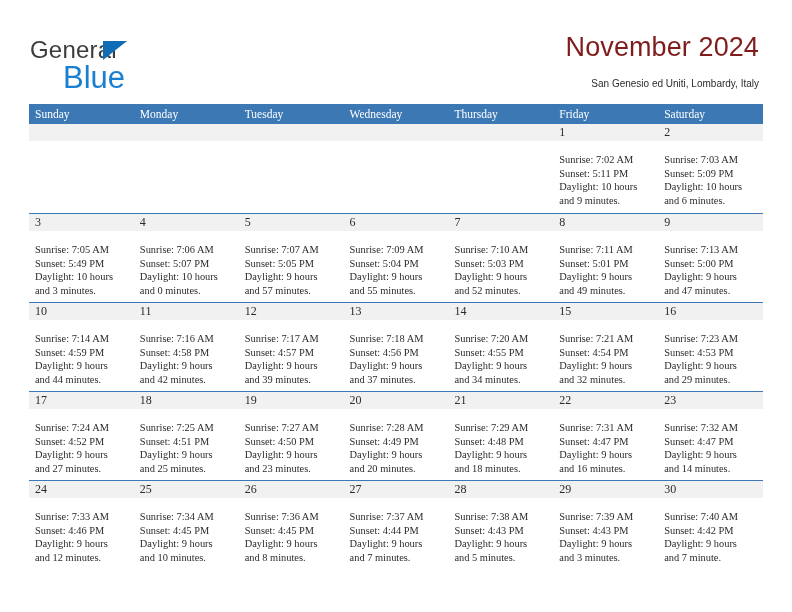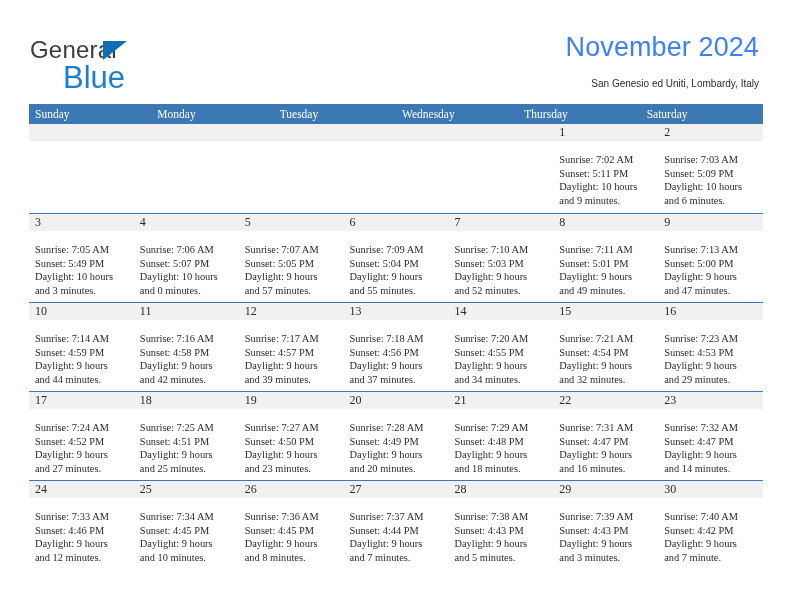--- a/index.html
+++ b/index.html
@@ -60,21 +60,21 @@
     top: 24px;
     font-size: 31px;
     color: #1b7fd0;
     font-family: "Liberation Sans", sans-serif;
   }
   .title {
     position: absolute;
     right: 33px;
     top: 32px;
     font-size: 27px;
-    color: #3b82f6;
+    color: #7f1d1d;
     font-weight: normal;
     letter-spacing: 0.1px;
     white-space: nowrap;
     text-align: right;
   }
   .subtitle {
     position: absolute;
     right: 33px;
     top: 78px;
     font-size: 10px;
@@ -173,20 +173,21 @@
     <div class="subtitle">San Genesio ed Uniti, Lombardy, Italy</div>
   </div>
 
   <div class="calendar">
     <div class="dow-row" id="dow-row">
         <div class="dow">Sunday</div>
         <div class="dow">Monday</div>
         <div class="dow">Tuesday</div>
         <div class="dow">Wednesday</div>
         <div class="dow">Thursday</div>
+        <div class="dow">Friday</div>
         <div class="dow">Saturday</div>
       </div>
     <div id="weeks-container">
         <div class="week">
           <div class="week-band"></div>
           <div class="week-cells">
             <div class="cell empty">
               <div class="daynum"></div>
               <div class="cell-lines"></div>
             </div>

